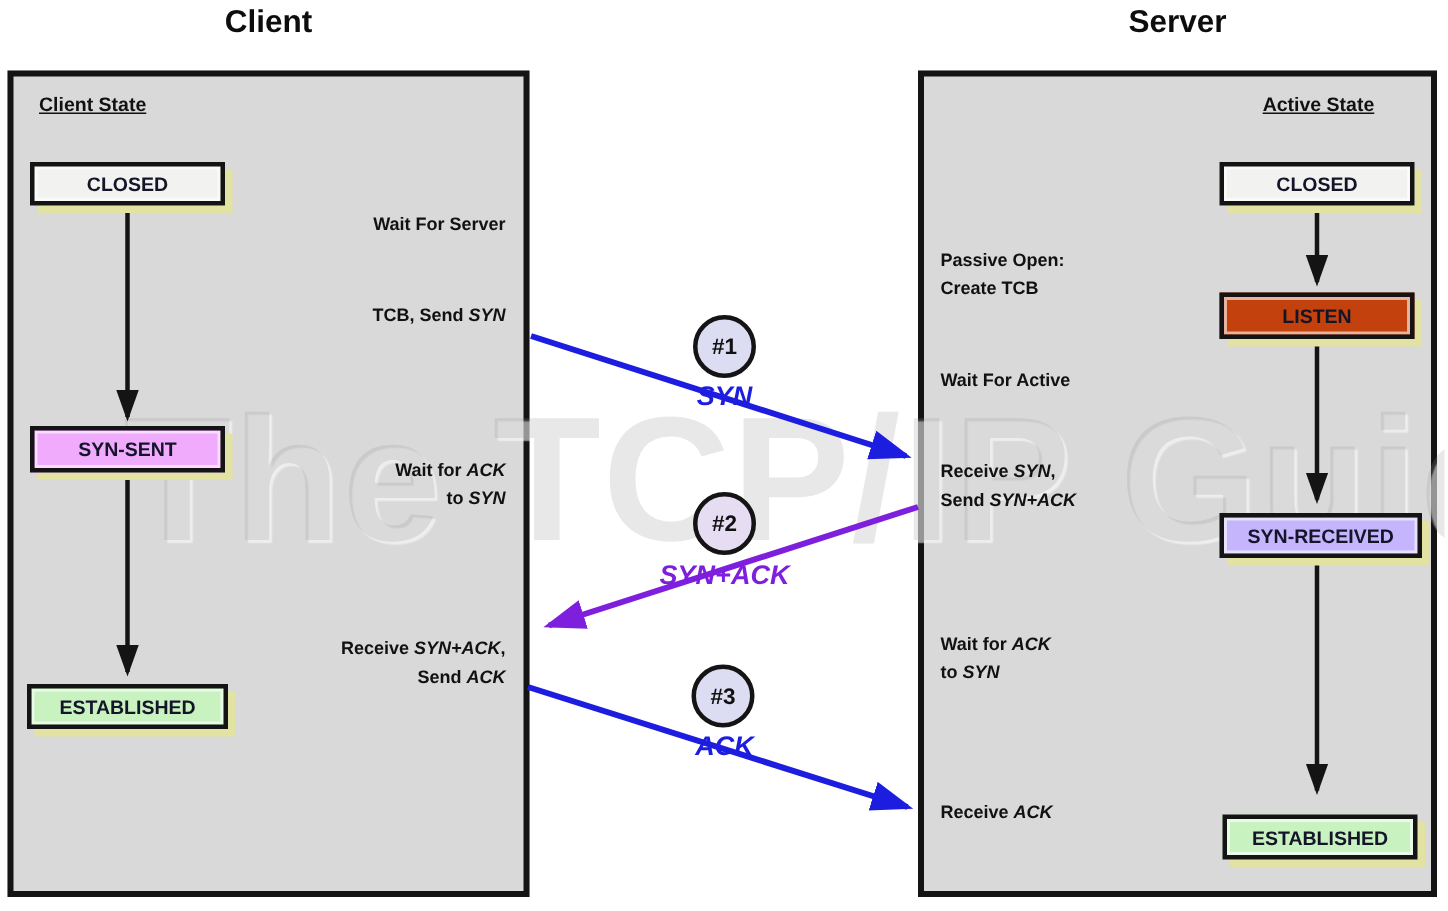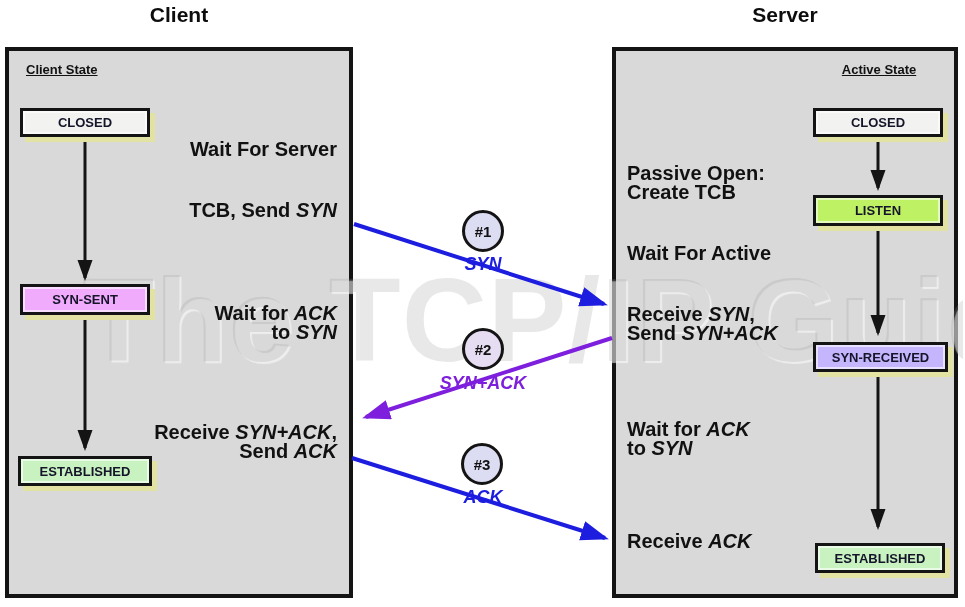--- a/index.html
+++ b/index.html
@@ -23,21 +23,21 @@
   .arrows{position:absolute;left:0;top:0;z-index:3;pointer-events:none;}
   .heading{
     position:absolute;font-size:13px;font-weight:bold;text-decoration:underline;z-index:4;
   }
   .state-box{
     position:absolute;z-index:4;border:3px solid #141414;box-sizing:border-box;
     display:flex;align-items:center;justify-content:center;
     font-size:13px;font-weight:bold;color:#15152a;
     box-shadow:inset 0 0 0 2px rgba(255,255,255,0.6), 5px 5px 0 #e2e2a2;
   }
-  .note{position:absolute;z-index:4;font-size:20px;font-weight:bold;line-height:19px;}
+  .note{position:absolute;z-index:4;font-size:12px;font-weight:bold;line-height:19px;}
   .note.right{text-align:right;}
   .note .it{font-style:italic;}
   .msg-circle{
     position:absolute;z-index:4;width:42px;height:42px;border-radius:50%;
     border:3px solid #141414;box-sizing:border-box;
     display:flex;align-items:center;justify-content:center;
     font-size:15px;font-weight:bold;color:#111;
   }
   .msg-label{
     position:absolute;z-index:4;text-align:center;font-size:18px;font-weight:bold;font-style:italic;
@@ -95,21 +95,21 @@
     <div><span>Wait for </span><span class="it">ACK</span></div>
     <div><span>to </span><span class="it">SYN</span></div>
   </div>
   <div class="note right" style="left:97px;top:423px;width:240px">
     <div><span>Receive </span><span class="it">SYN+ACK</span><span>,</span></div>
     <div><span>Send </span><span class="it">ACK</span></div>
   </div>
 
   <div class="heading" style="left:812px;top:62px;width:134px;text-align:center">Active State</div>
   <div class="state-box" style="left:813px;top:108px;width:130px;height:29px;background:#f2f2f0">CLOSED</div>
-  <div class="state-box" style="left:813px;top:195px;width:130px;height:31px;background:#bef264">LISTEN</div>
+  <div class="state-box" style="left:813px;top:195px;width:130px;height:31px;background:#c2410c">LISTEN</div>
   <div class="state-box" style="left:813px;top:342px;width:135px;height:30px;background:#c4b5fd">SYN-RECEIVED</div>
   <div class="state-box" style="left:815px;top:543px;width:130px;height:30px;background:#c9f2c1">ESTABLISHED</div>
 
   <div class="note" style="left:627px;top:164px;width:220px">
     <div>Passive Open:</div>
     <div>Create TCB</div>
   </div>
   <div class="note" style="left:627px;top:244px;width:220px">
     <div>Wait For Active</div>
   </div>

